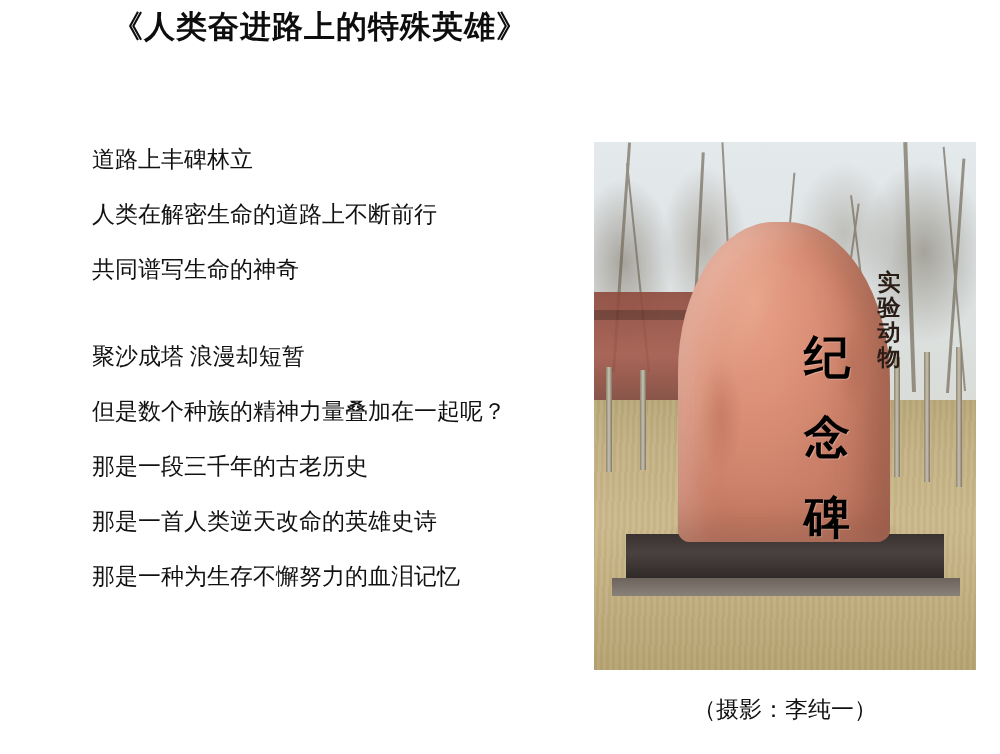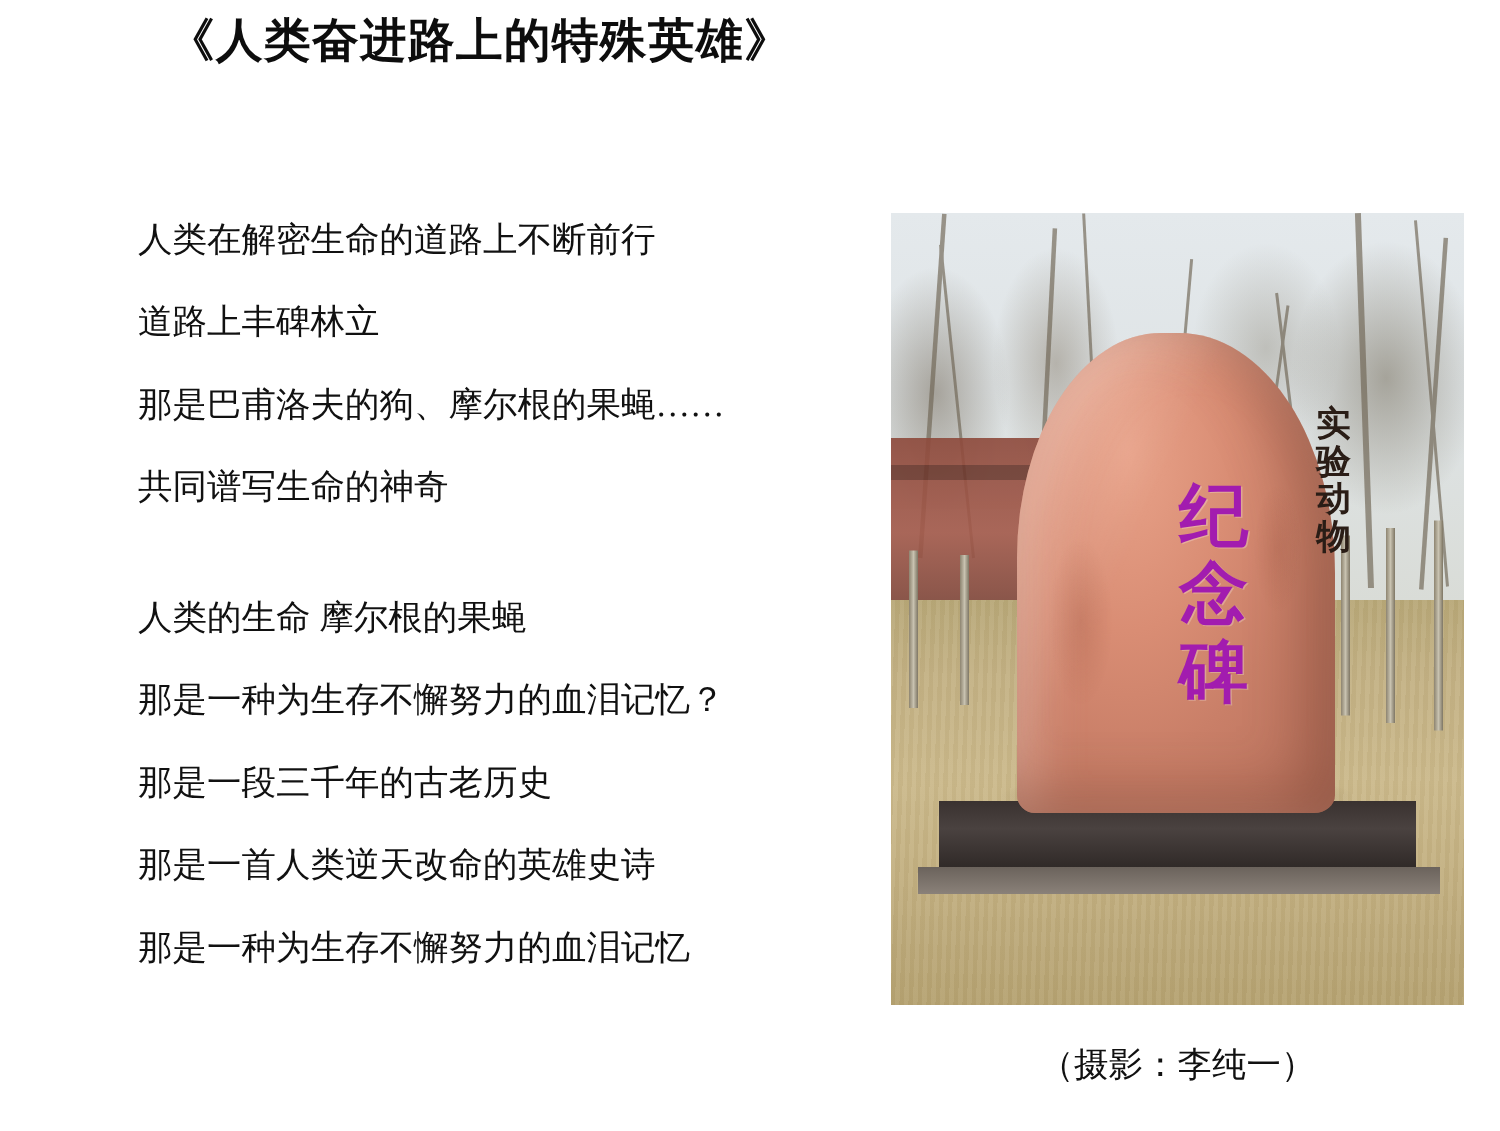--- a/index.html
+++ b/index.html
@@ -174,28 +174,28 @@
   .stone-shadow {
     position: absolute;
     left: 72px;
     top: 372px;
     width: 238px;
     height: 34px;
     background: radial-gradient(ellipse at center, rgba(60,35,25,.45), rgba(60,35,25,0) 70%);
   }
   .carve-main {
     position: absolute;
-    left: 180px;
+    left: 198px;
     top: 176px;
     width: 70px;
-    color: #a21caf;
+    color: #000000;
     font-family: "Liberation Serif", "DejaVu Serif", serif;
     font-size: 46px;
     font-weight: bold;
-    line-height: 52px;
+    line-height: 80px;
     text-align: center;
     letter-spacing: 0;
     text-shadow: 1px 1px 0 rgba(255,255,255,.25);
   }
   .carve-small {
     position: absolute;
     left: 282px;
     top: 128px;
     width: 26px;
     color: #2a1d16;
@@ -219,27 +219,26 @@
   }
 </style>
 </head>
 <body>
 
 <div class="page">
 
   <div class="doc-title">《人类奋进路上的特殊英雄》</div>
 
   <div class="poem">
+    <div class="poem-line">道路上丰碑林立</div>
     <div class="poem-line">人类在解密生命的道路上不断前行</div>
-    <div class="poem-line">道路上丰碑林立</div>
-    <div class="poem-line">那是巴甫洛夫的狗、摩尔根的果蝇……</div>
     <div class="poem-line">共同谱写生命的神奇</div>
     <div class="poem-line blank"></div>
-    <div class="poem-line">人类的生命  摩尔根的果蝇</div>
-    <div class="poem-line">那是一种为生存不懈努力的血泪记忆？</div>
+    <div class="poem-line">聚沙成塔  浪漫却短暂</div>
+    <div class="poem-line">但是数个种族的精神力量叠加在一起呢？</div>
     <div class="poem-line">那是一段三千年的古老历史</div>
     <div class="poem-line">那是一首人类逆天改命的英雄史诗</div>
     <div class="poem-line">那是一种为生存不懈努力的血泪记忆</div>
   </div>
 
   <div class="photo-wrap">
     <div class="photo">
       <div class="sky"></div>
       <div class="treeline"></div>
 

